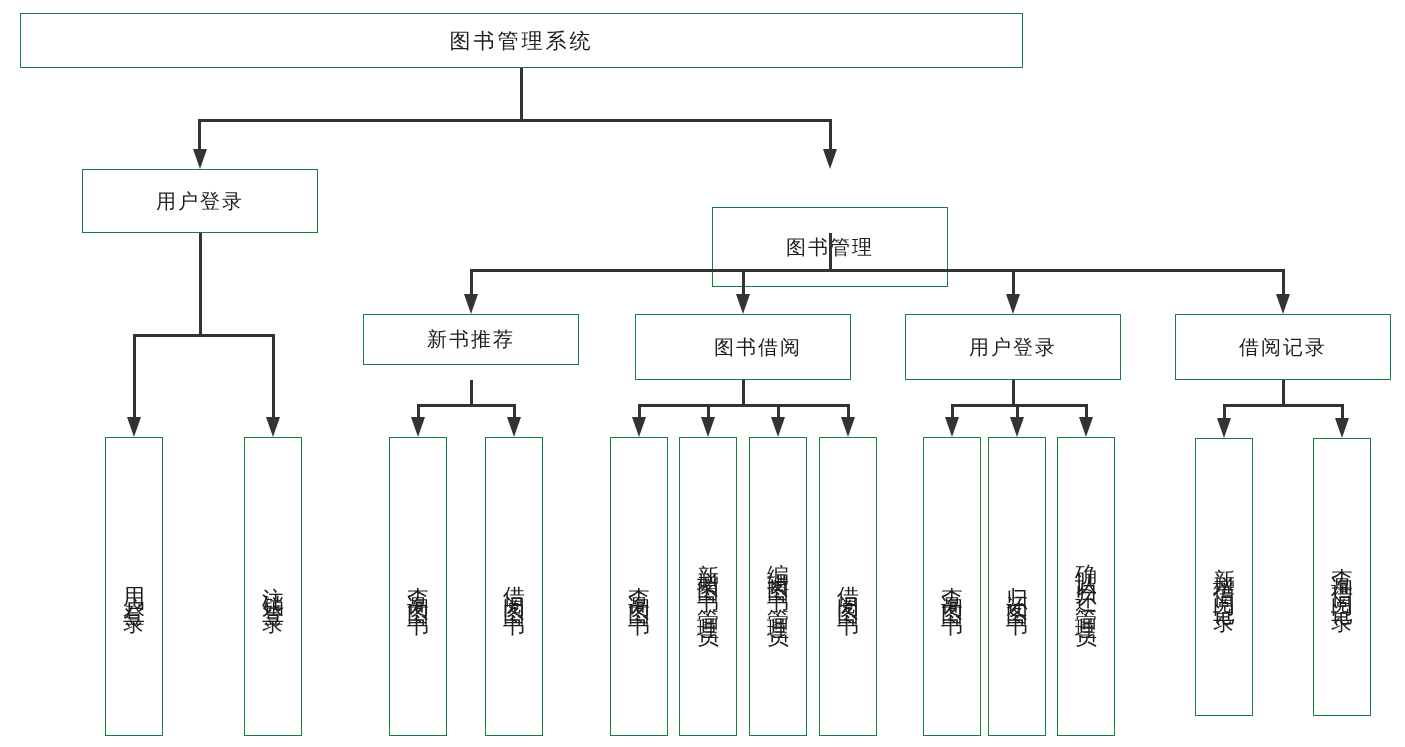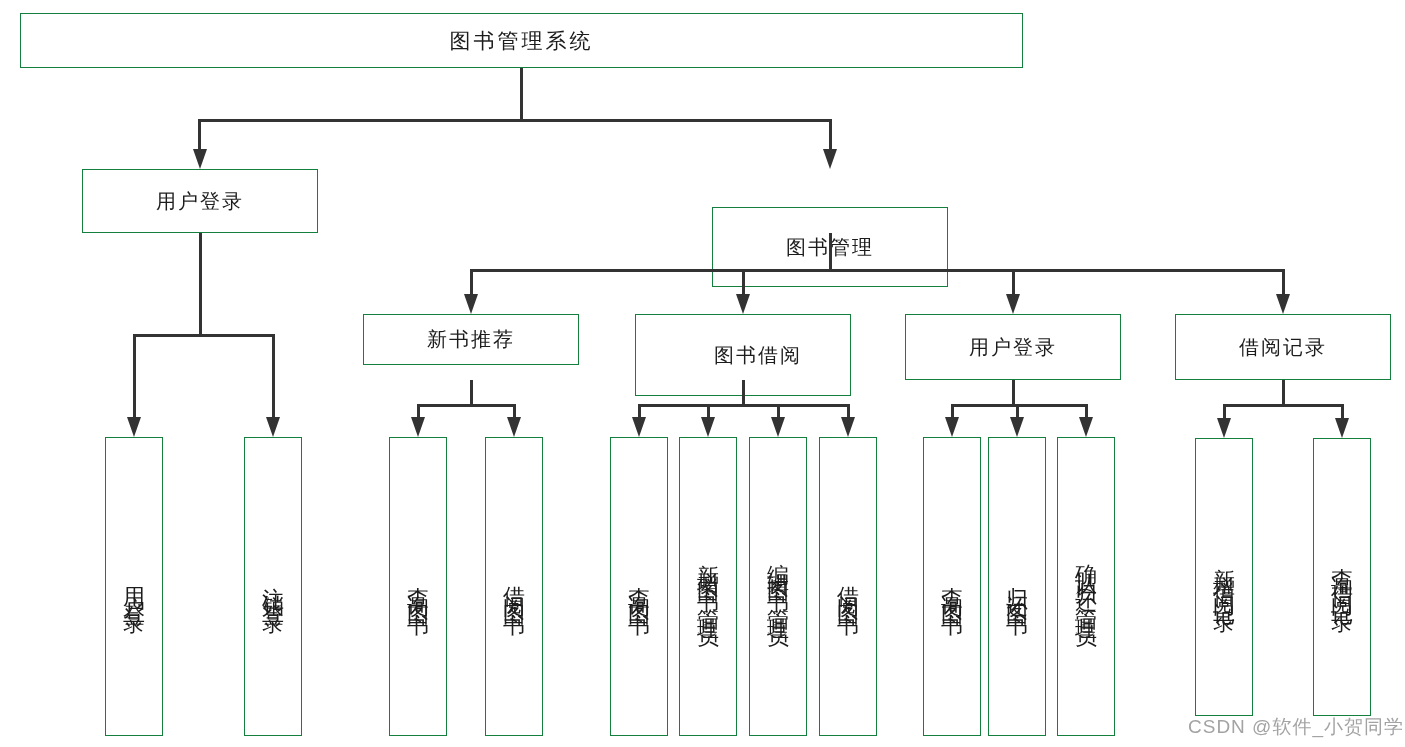--- a/index.html
+++ b/index.html
@@ -81,21 +81,21 @@
     <div class="arrow" style="left:464px;top:294px;"></div>
     <div class="line" style="left:742px;top:269px;width:3px;height:28px;"></div>
     <div class="arrow" style="left:736px;top:294px;"></div>
     <div class="line" style="left:1012px;top:269px;width:3px;height:28px;"></div>
     <div class="arrow" style="left:1006px;top:294px;"></div>
     <div class="line" style="left:1282px;top:269px;width:3px;height:28px;"></div>
     <div class="arrow" style="left:1276px;top:294px;"></div>
   </div>
 
   <div class="box h" style="left:363px;top:314px;width:216px;height:51px;">新书推荐</div>
-  <div class="box h" style="left:635px;top:314px;width:216px;height:82px;padding-left:30px;">图书借阅</div>
+  <div class="box h" style="left:635px;top:314px;width:216px;height:66px;padding-left:30px;">图书借阅</div>
   <div class="box h" style="left:905px;top:314px;width:216px;height:66px;">用户登录</div>
   <div class="box h" style="left:1175px;top:314px;width:216px;height:66px;">借阅记录</div>
 
   <div>
     <div class="line" style="left:470px;top:380px;width:3px;height:27px;"></div>
     <div class="line" style="left:417px;top:404px;width:99px;height:3px;"></div>
     <div class="line" style="left:417px;top:404px;width:3px;height:16px;"></div>
     <div class="arrow" style="left:411px;top:417px;"></div>
     <div class="line" style="left:513px;top:404px;width:3px;height:16px;"></div>
     <div class="arrow" style="left:507px;top:417px;"></div>
@@ -145,15 +145,14 @@
   <div class="box v" style="left:749px;top:437px;width:58px;height:299px;">编辑图书（管理员）</div>
   <div class="box v" style="left:819px;top:437px;width:58px;height:299px;">借阅图书</div>
 
   <div class="box v" style="left:923px;top:437px;width:58px;height:299px;">查询图书</div>
   <div class="box v" style="left:988px;top:437px;width:58px;height:299px;">归还图书</div>
   <div class="box v" style="left:1057px;top:437px;width:58px;height:299px;">确认归还（管理员）</div>
 
   <div class="box v" style="left:1195px;top:438px;width:58px;height:278px;">新增借阅记录</div>
   <div class="box v" style="left:1313px;top:438px;width:58px;height:278px;">查询借阅记录</div>
 
-  <div class="watermark">CSDN @软件_小贺同学</div>
 
 </div>
 
 </body></html>

